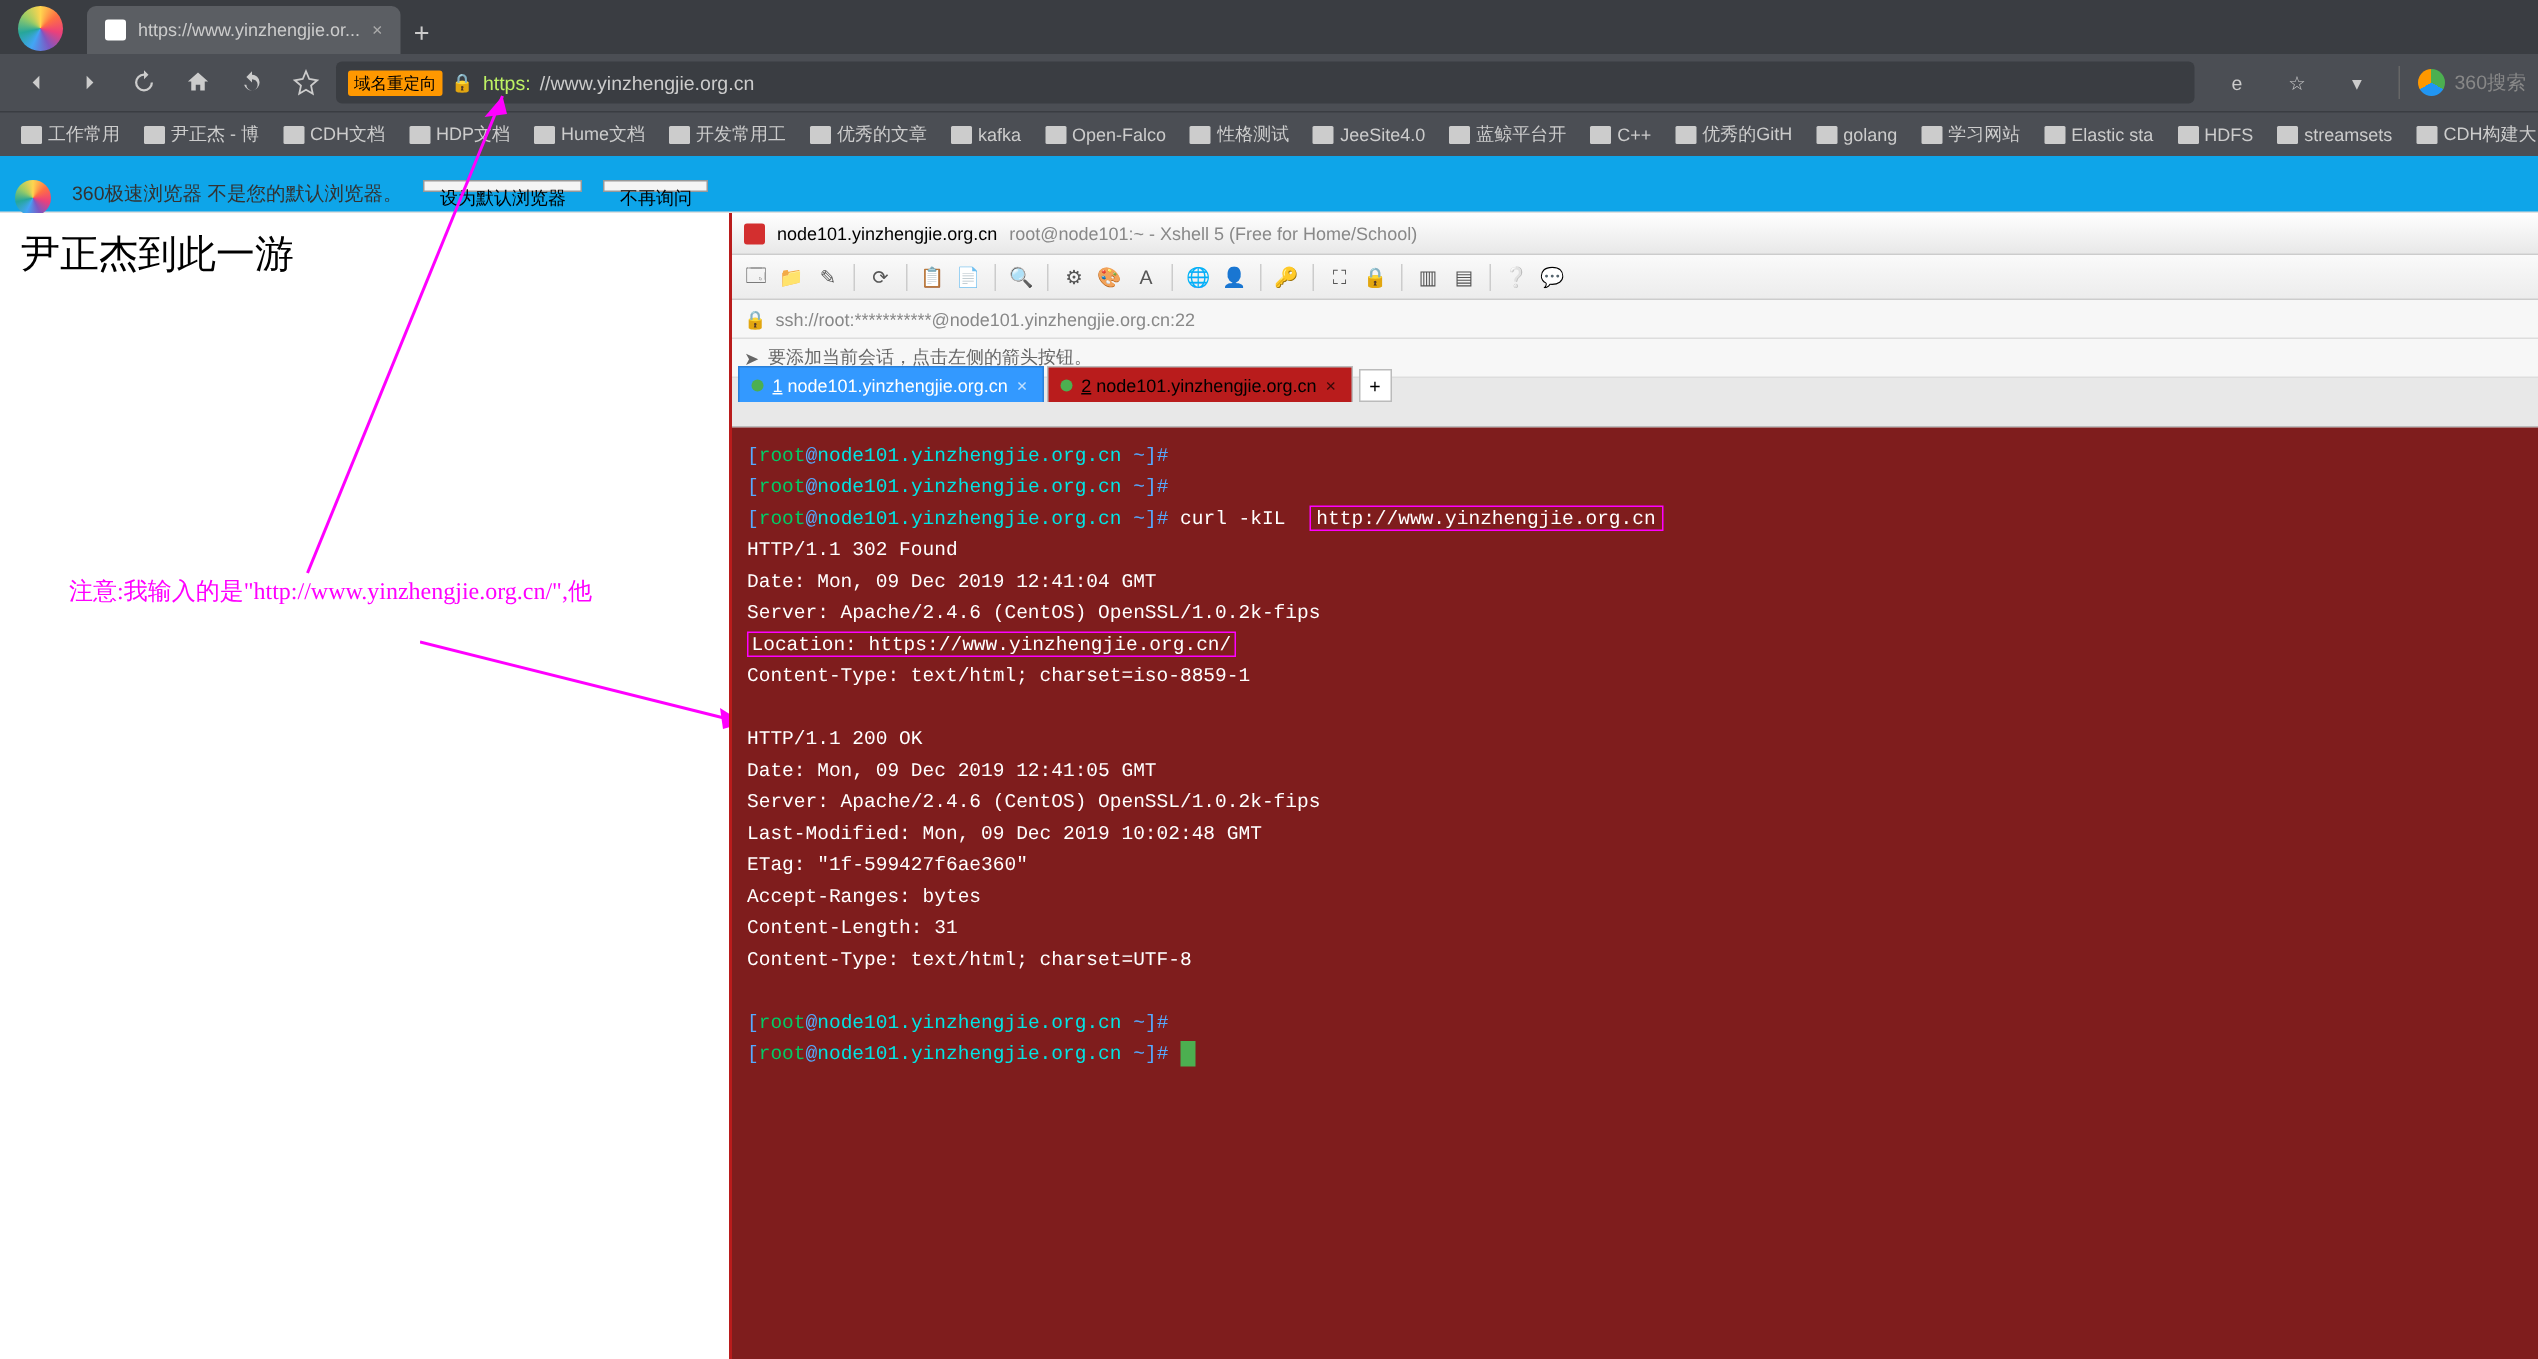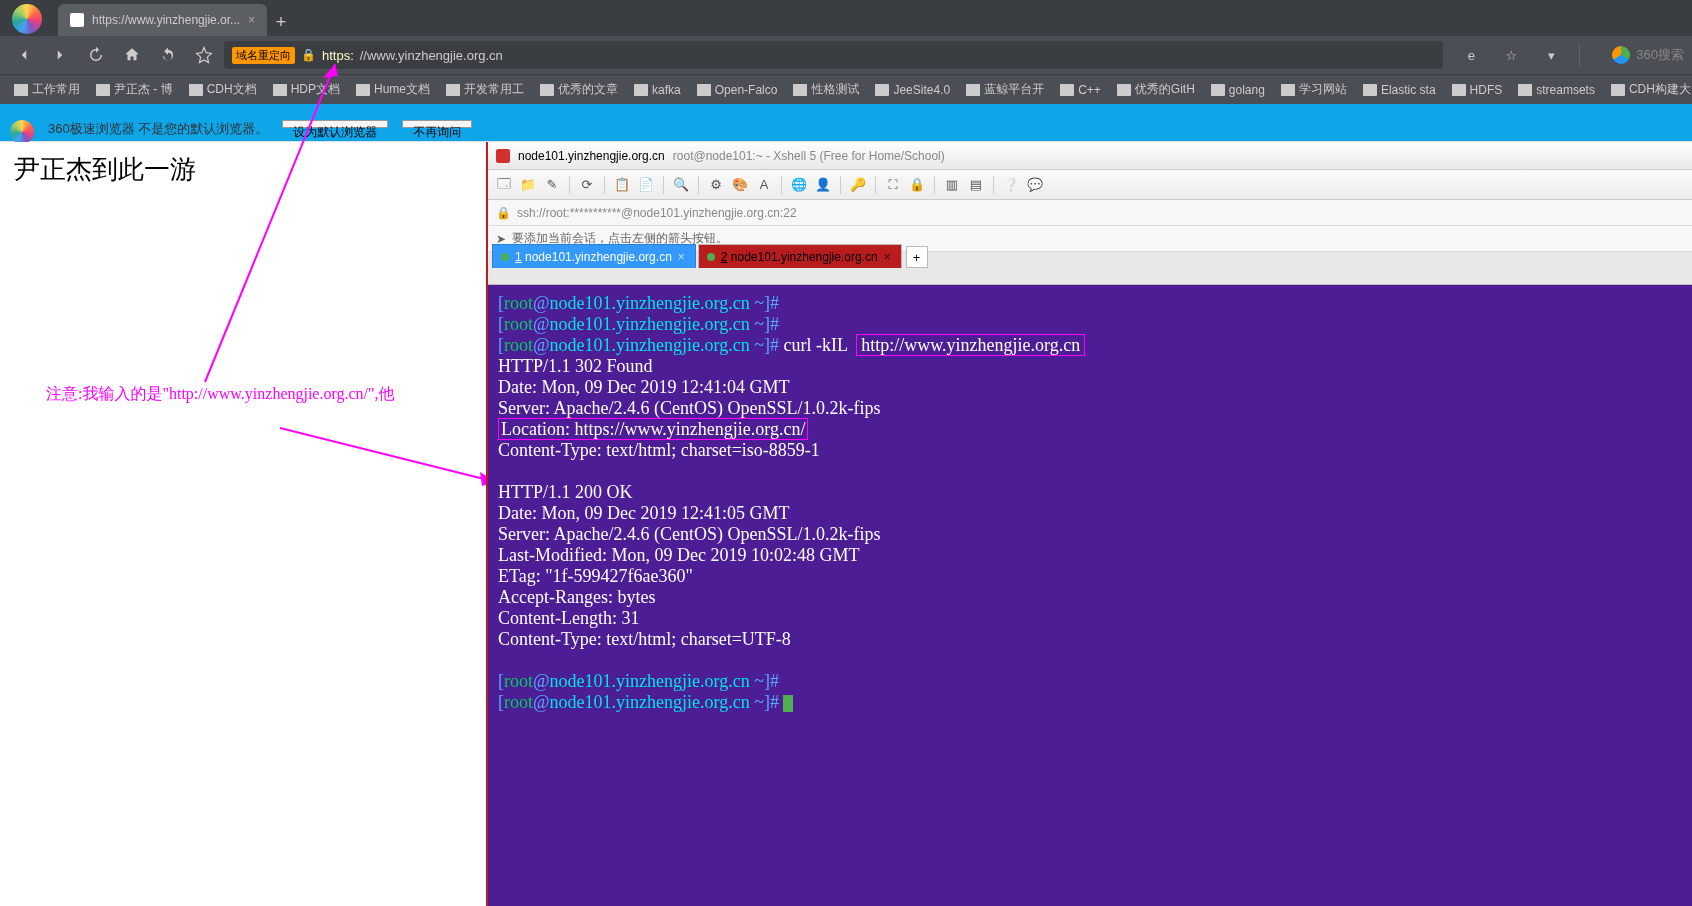--- a/index.html
+++ b/index.html
@@ -11,24 +11,24 @@
 .tab.active{background:#5b5e63}
 .fav{width:14px;height:14px;background:#fff;border-radius:2px}
 .tab-close{color:#aaa;cursor:pointer}
 .new-tab{width:28px;height:28px;display:flex;align-items:center;justify-content:center;color:#ccc;font-size:18px;cursor:pointer}
 .addr-row{height:38px;background:#4b4e54;display:flex;align-items:center;padding:0 8px;gap:4px}
 .nav-btn{width:32px;height:32px;display:flex;align-items:center;justify-content:center;color:#ccc;cursor:pointer}
 .nav-btn svg{width:18px;height:18px;fill:currentColor}
 .addr-bar{flex:1;height:28px;background:#3a3d42;border-radius:4px;display:flex;align-items:center;padding:0 8px;gap:6px;font-size:13px}
 .redir-tag{background:#ff9800;color:#000;padding:1px 4px;font-size:11px;border-radius:2px}
 .lock{color:#4caf50;font-size:12px}
-.proto{color:#fef9c3}
+.proto{color:#bef264}
 .url{color:#ccc}
 .right-icons{display:flex;align-items:center;gap:8px;padding:0 8px}
-.search-box{display:flex;align-items:center;gap:6px;color:#888;margin-left:28px}
+.search-box{display:flex;align-items:center;gap:6px;color:#888;margin-left:8px}
 .search-logo{width:18px;height:18px;border-radius:50%;background:conic-gradient(#4caf50 0 120deg,#2196f3 120deg 240deg,#ff9800 240deg)}
 .bm-bar{height:30px;background:#4b4e54;display:flex;align-items:center;padding:0 8px;gap:4px;border-top:1px solid #3a3d42;overflow:hidden}
 .bm{display:flex;align-items:center;gap:4px;padding:2px 6px;color:#ccc;font-size:12px;cursor:pointer;white-space:nowrap}
 .bm-folder{width:14px;height:12px;background:#ccc;border-radius:1px}
 .info-bar{height:38px;background:#0ea5e9;display:flex;padding:16px 10px;gap:14px;border-bottom:1px solid #e0e0e0;font-size:13px;color:#333}
 .mini-logo{width:24px;height:24px;border-radius:50%;background:conic-gradient(#ffd54f,#ff7043,#ec407a,#7e57c2,#42a5f5,#26a69a,#9ccc65,#ffd54f)}
 .info-btn{border:1px solid #999;background:#f5f5f5;padding:3px 10px;cursor:pointer;font-size:12px}
 .content{position:relative;height:764px;background:#fff}
 .page-text{font-family:"SimSun",serif;font-size:26px;padding:10px 14px}
 .xshell{position:absolute;left:486px;top:0;right:0;bottom:0;background:#f0f0f0;border-left:2px solid #b91c1c;display:flex;flex-direction:column}
@@ -43,21 +43,21 @@
 .tb-sep{width:1px;height:18px;background:#ccc;margin:0 3px}
 .xs-addr{height:26px;background:#f7f7f7;display:flex;align-items:center;padding:0 8px;gap:6px;font-size:12px;color:#888;border-bottom:1px solid #ddd}
 .xs-tip{height:26px;background:#f7f7f7;display:flex;align-items:center;padding:0 8px;gap:6px;font-size:12px;color:#666;border-bottom:1px solid #ddd}
 .xs-tabs{height:28px;background:#e8e8e8;display:flex;align-items:flex-end;padding:16px 4px;border-bottom:1px solid #bbb}
 .xs-tab{height:24px;padding:0 10px 0 8px;display:flex;align-items:center;gap:6px;font-size:12px;border:1px solid #bbb;border-bottom:none;background:#b91c1c;margin-right:2px;cursor:pointer}
 .xs-tab.on{background:#3399ff;color:#fff;border-color:#2980d9}
 .dot{width:8px;height:8px;border-radius:50%}
 .dot.g{background:#4caf50}
 .xs-tab-close{color:inherit;opacity:.7}
 .xs-add{width:22px;height:22px;border:1px solid #bbb;display:flex;align-items:center;justify-content:center;background:#fff;margin-left:2px;cursor:pointer}
-.term{flex:1;background:#4c1d95;color:#fff;font-family:Liberation Serif, serif;font-size:18px;line-height:21px;padding:8px 10px;white-space:pre;overflow:hidden}
+.term{flex:1;background:#7f1d1d;color:#fff;font-family:Liberation Mono, monospace;font-size:13px;line-height:21px;padding:8px 10px;white-space:pre;overflow:hidden}
 .c-b{color:#55aaff}.c-g{color:#00cc66}.c-c{color:#00e5e5}.c-w{color:#fff}
 .url-box{border:1px solid #ff00ff;padding:0 4px}
 .loc-box{border:1px solid #ff00ff;padding:0 2px}
 .cursor{display:inline-block;width:10px;height:17px;background:#4caf50;vertical-align:middle}
 .annot{position:absolute;color:#ff00ff;font-size:16px;font-family:"Microsoft YaHei"}
 svg.arrow{position:absolute;pointer-events:none}
 </style>
 </head>
 <body>
 

